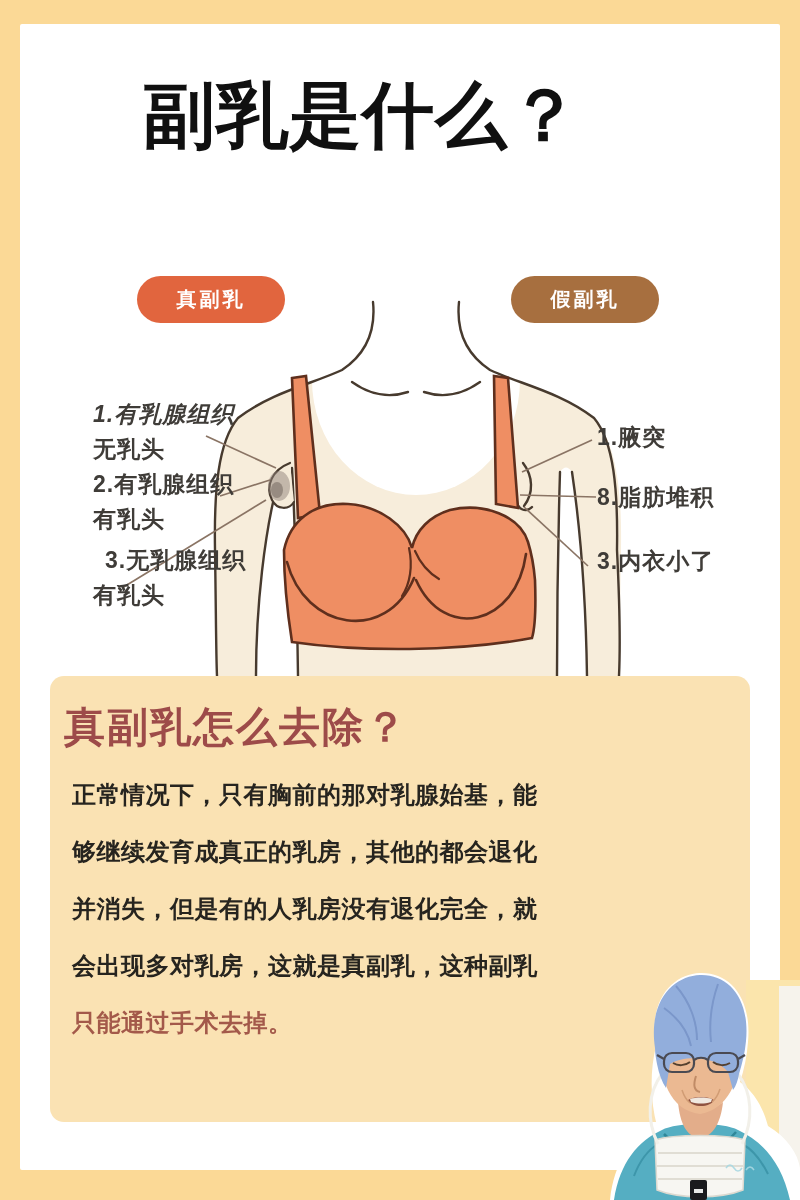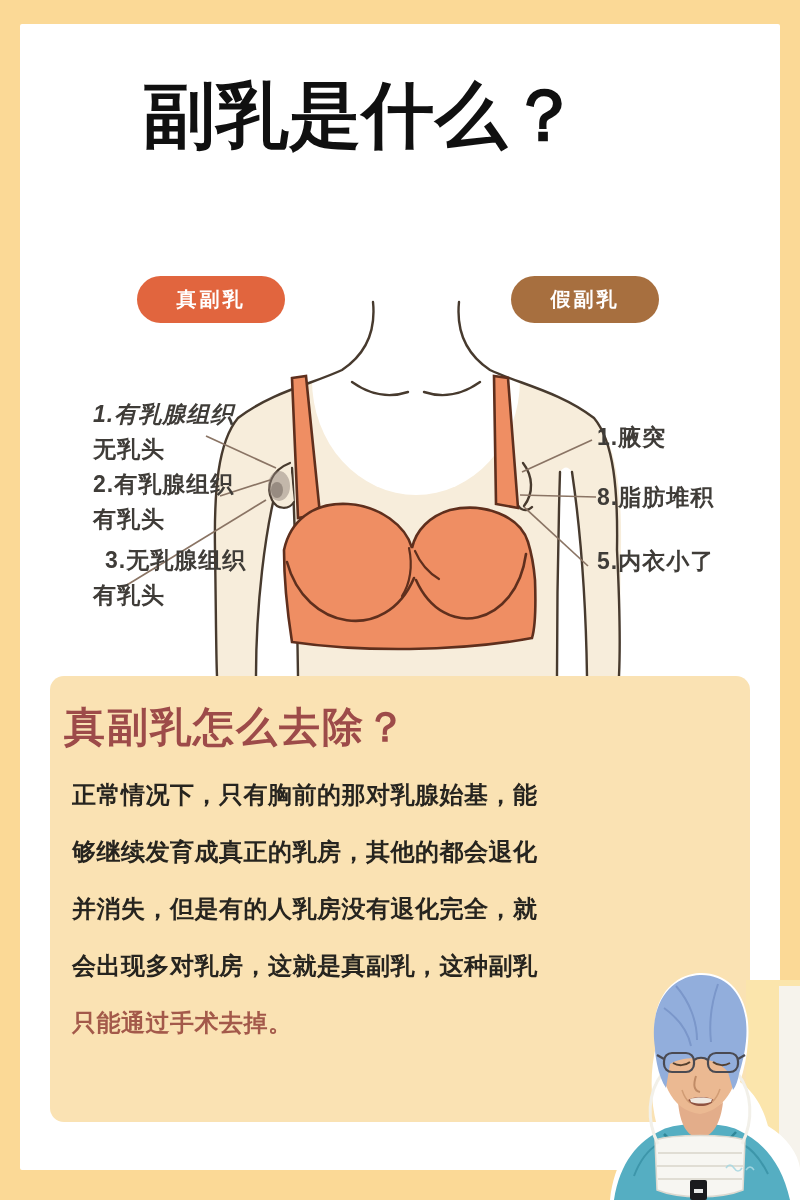--- a/index.html
+++ b/index.html
@@ -85,21 +85,21 @@
 
   <div class="anno" style="left:93px;top:399px;font-style:italic;">1.有乳腺组织</div>
   <div class="anno" style="left:93px;top:434px;">无乳头</div>
   <div class="anno" style="left:93px;top:469px;">2.有乳腺组织</div>
   <div class="anno" style="left:93px;top:504px;">有乳头</div>
   <div class="anno" style="left:93px;top:545px;margin-left:12px;">3.无乳腺组织</div>
   <div class="anno" style="left:93px;top:580px;">有乳头</div>
 
   <div class="anno" style="left:597px;top:422px;">1.腋突</div>
   <div class="anno" style="left:597px;top:482px;">8.脂肪堆积</div>
-  <div class="anno" style="left:597px;top:546px;">5.内衣小了</div>
+  <div class="anno" style="left:597px;top:546px;">3.内衣小了</div>
 
   <div class="panel"></div>
   <div class="sec-heading">真副乳怎么去除？</div>
   <div class="para">
     <div class="line">正常情况下，只有胸前的那对乳腺始基，能</div>
     <div class="line">够继续发育成真正的乳房，其他的都会退化</div>
     <div class="line">并消失，但是有的人乳房没有退化完全，就</div>
     <div class="line">会出现多对乳房，这就是真副乳，这种副乳</div>
     <div class="line hl">只能通过手术去掉。</div>
   </div>

